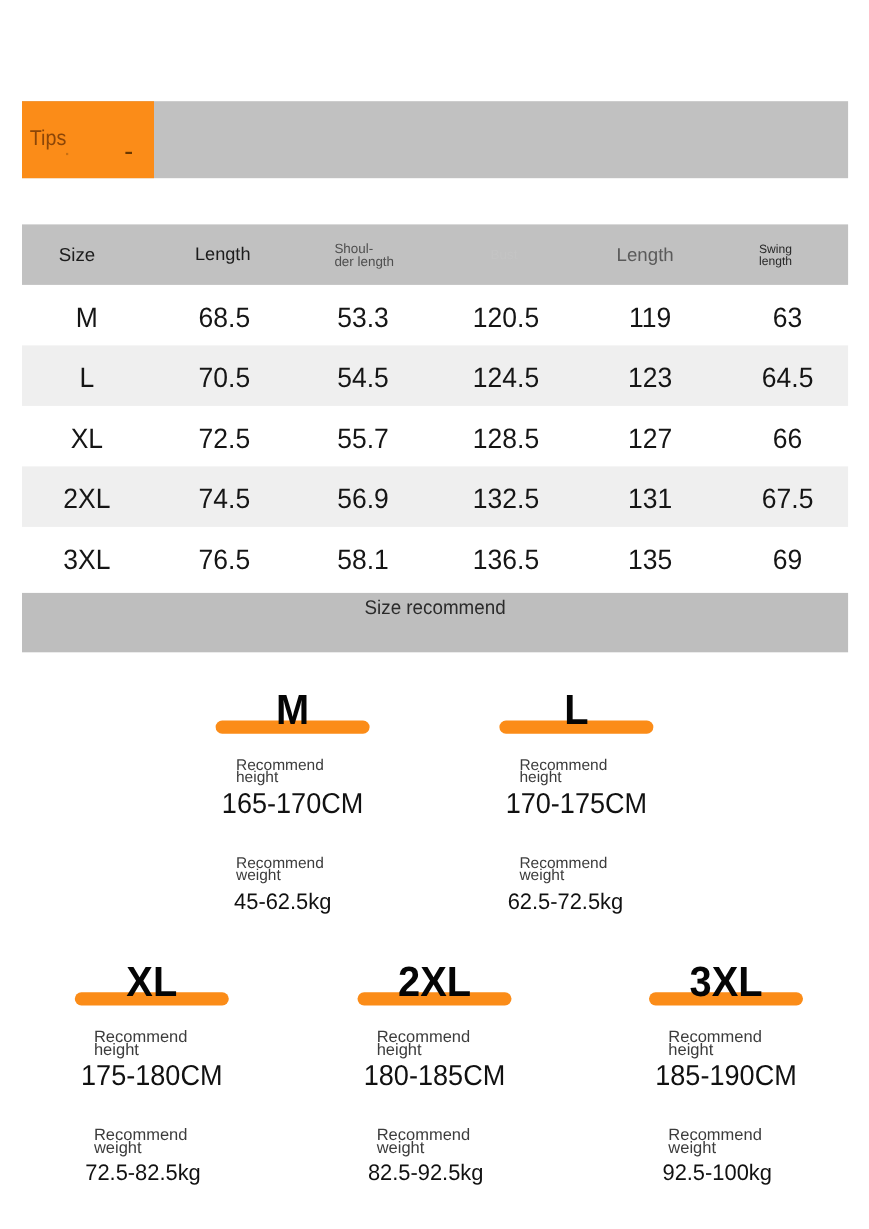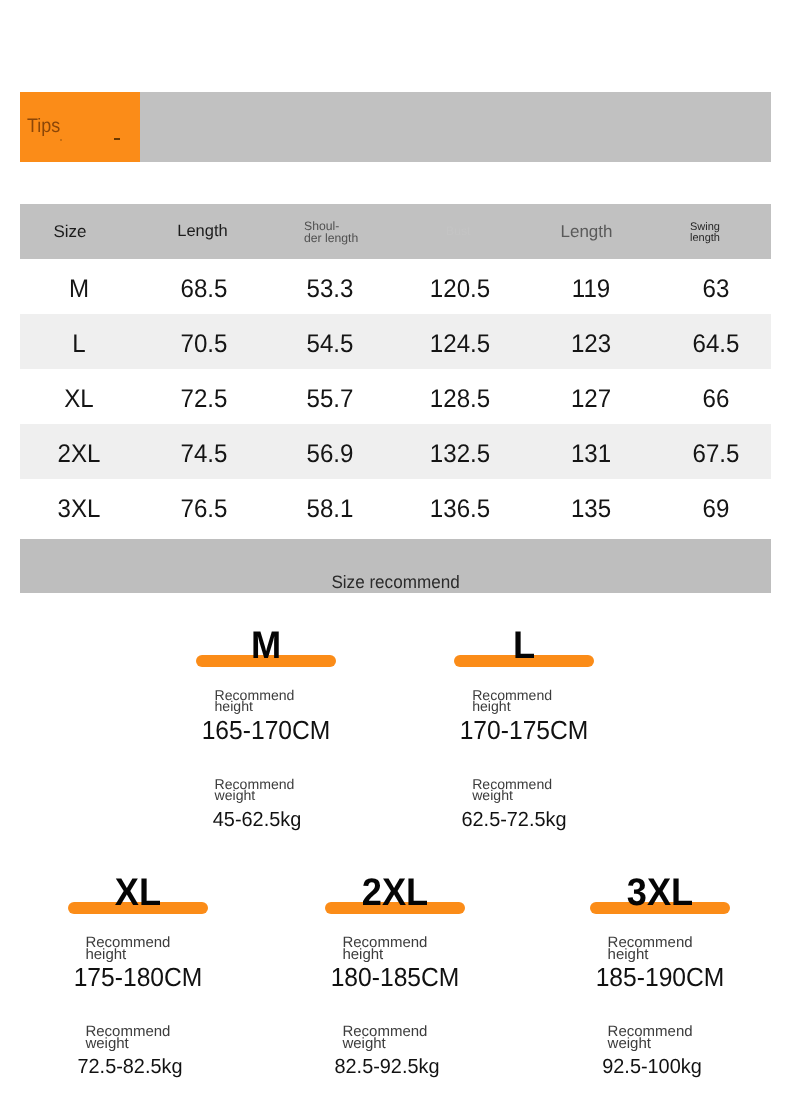--- a/index.html
+++ b/index.html
@@ -30,21 +30,21 @@
   .stripe{background:#efefef;}
   .cv{position:absolute;top:3px;height:55px;display:flex;align-items:center;justify-content:center;
       font-size:25.5px;color:#151515;transform:scaleX(0.945);}
   .hc{position:absolute;top:0;height:55px;display:flex;align-items:center;}
   .hc.ctr{justify-content:center;}
   .h2l{display:block;white-space:nowrap;}
   .h2l i{display:block;font-style:normal;}
 
   
   .rec-band{position:absolute;left:20px;top:539px;width:751px;height:54px;background:#bebebe;
-            display:flex;align-items:flex-end;justify-content:center;
+            display:flex;align-items:flex-start;justify-content:center;
             font-size:18px;color:#2b2b2b;padding-top:3px;box-sizing:border-box;}
   .rec-band span{display:inline-block;transform:scaleX(0.95);}
 
   
   .bar{position:absolute;height:12px;border-radius:6px;background:#fb8c18;}
   .szletter{position:absolute;text-align:center;font-weight:bold;font-size:38.5px;line-height:38.5px;color:#050505;transform:scaleX(0.94);}
   .rlabel{position:absolute;font-size:14.4px;line-height:11.2px;color:#3c3c3c;text-align:left;}
   .rlabel span{display:inline-block;width:81px;}
   .rvalh{position:absolute;text-align:center;font-size:26.2px;line-height:26px;color:#111;white-space:nowrap;transform:scaleX(0.94);}
   .rvalw{position:absolute;text-align:center;font-size:20.5px;line-height:22px;color:#111;white-space:nowrap;transform:scaleX(0.97);}

